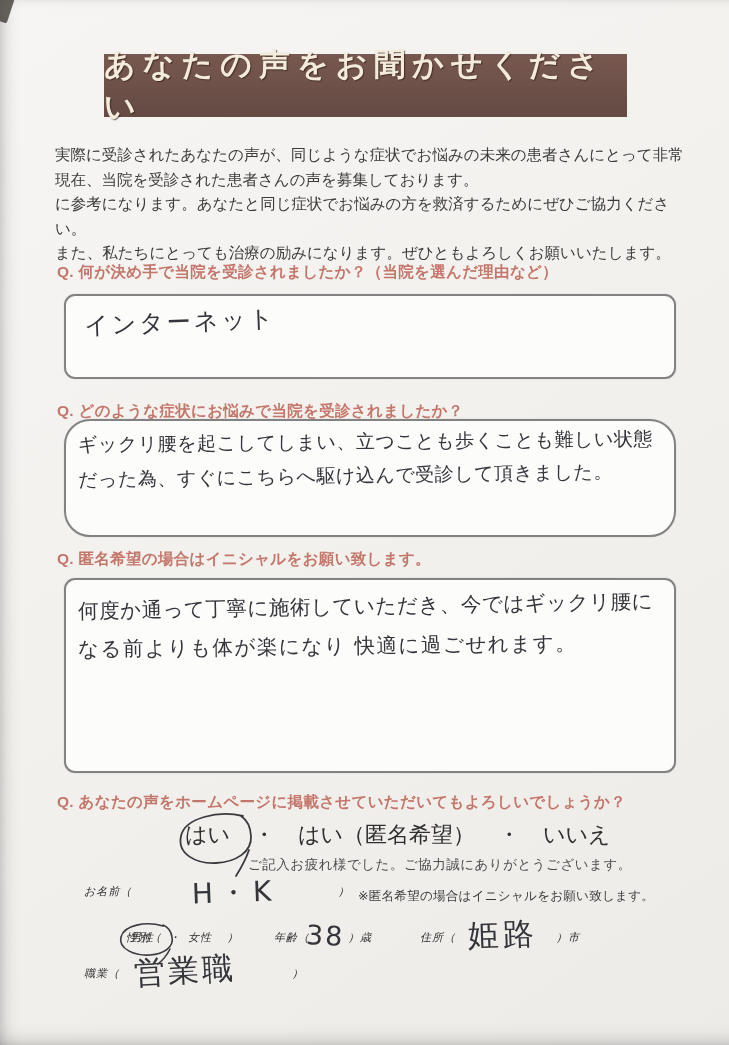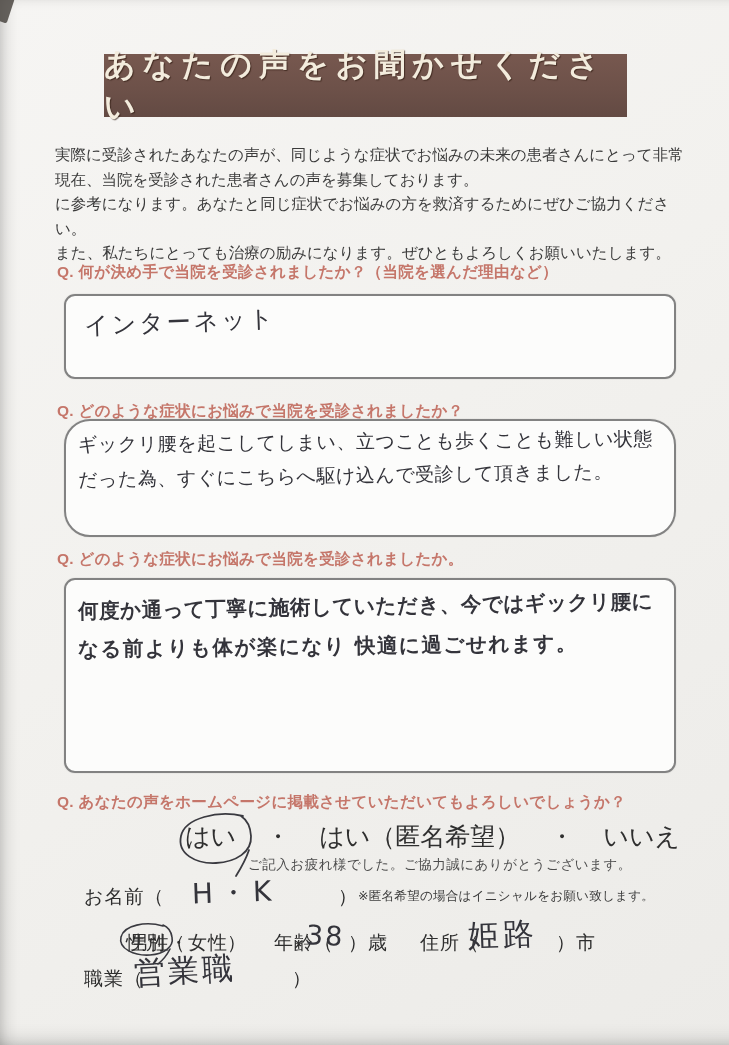--- a/index.html
+++ b/index.html
@@ -36,23 +36,23 @@
     font-family:"DejaVu Sans","Liberation Sans",sans-serif;
     color:#34343b;white-space:nowrap;
   }
   .hw-a1{position:absolute;left:18px;top:10px;font-size:24px;letter-spacing:3px;transform:rotate(-2.2deg);}
   .hw-line{position:absolute;left:12px;font-size:19px;letter-spacing:.5px;}
   .box2 .hw-line:nth-child(1){top:8px;transform:rotate(-.6deg);}
   .box2 .hw-line:nth-child(2){top:42px;transform:rotate(-.9deg);}
   .box3 .hw-line{font-size:20.5px;}
   .box3 .hw-line:nth-child(1){top:12px;transform:rotate(-1deg);}
   .box3 .hw-line:nth-child(2){top:52px;transform:rotate(-.7deg);letter-spacing:1.5px;}
-  .consent-options{position:absolute;left:185px;top:820px;display:flex;gap:29px;font-size:25px;color:#2f2f2f;font-weight:500;}
+  .consent-options{position:absolute;left:185px;top:820px;display:flex;gap:23px;font-size:22px;color:#2f2f2f;font-weight:500;}
   .thanks{position:absolute;left:248px;top:856px;font-size:13.5px;color:#4c4c4c;letter-spacing:.5px;}
-  .plabel{position:absolute;font-size:19px;color:#2e2e2e;letter-spacing:1px;white-space:nowrap;}
+  .plabel{position:absolute;font-size:11px;color:#2e2e2e;letter-spacing:1px;white-space:nowrap;font-style:italic;}
   .pnote{position:absolute;font-size:12.6px;color:#3c3c3c;letter-spacing:.2px;}
   .ink-svg{position:absolute;left:0;top:0;pointer-events:none;}
 </style>
 </head>
 <body>
 
 <div class="page">
 
   <div class="corner-artifact"></div>
 
@@ -71,22 +71,22 @@
   <div class="answer-box" style="top:294px;height:81px;">
     <div class="hw hw-a1">インターネット</div>
   </div>
 
   <div class="q-label" style="top:389px;margin-top:12px;">Q. どのような症状にお悩みで当院を受診されましたか？</div>
   <div class="answer-box box2" style="top:419px;height:114px;border-radius:26px;">
     <div class="hw hw-line">ギックリ腰を起こしてしまい、立つことも歩くことも難しい状態</div>
     <div class="hw hw-line">だった為、すぐにこちらへ駆け込んで受診して頂きました。</div>
   </div>
 
-  <div class="q-label" style="top:549px;">Q. どのような症状にお悩みで当院を受診されましたか。</div>
-  <div class="answer-box box3" style="top:578px;height:191px;font-weight:bold;">
+  <div class="q-label" style="top:549px;">Q. 匿名希望の場合はイニシャルをお願い致します。</div>
+  <div class="answer-box box3" style="top:578px;height:191px;">
     <div class="hw hw-line">何度か通って丁寧に施術していただき、今ではギックリ腰に</div>
     <div class="hw hw-line">なる前よりも体が楽になり 快適に過ごせれます。</div>
   </div>
 
   <div class="q-label" style="top:792px;">Q. あなたの声をホームページに掲載させていただいてもよろしいでしょうか？</div>
   <div class="consent-options">
     <span>はい</span>
     <span>・</span>
     <span>はい（匿名希望）</span>
     <span>・</span>

